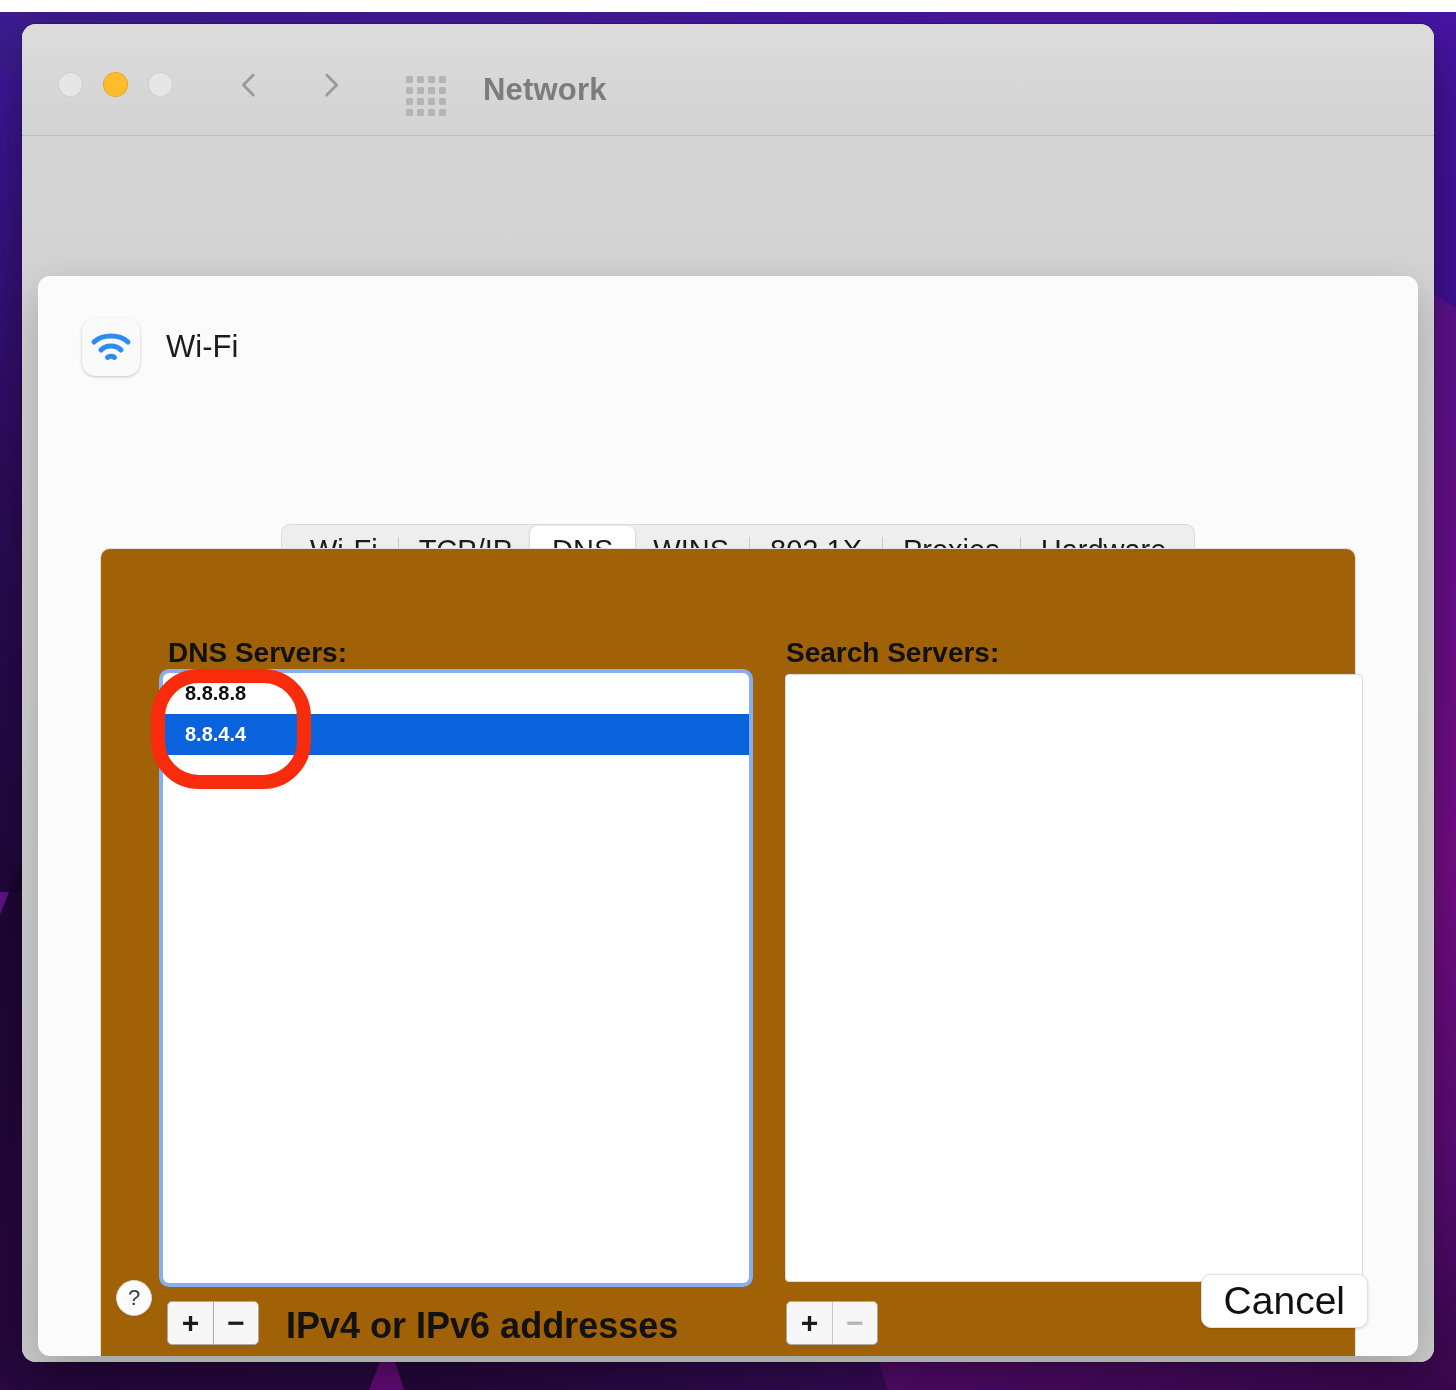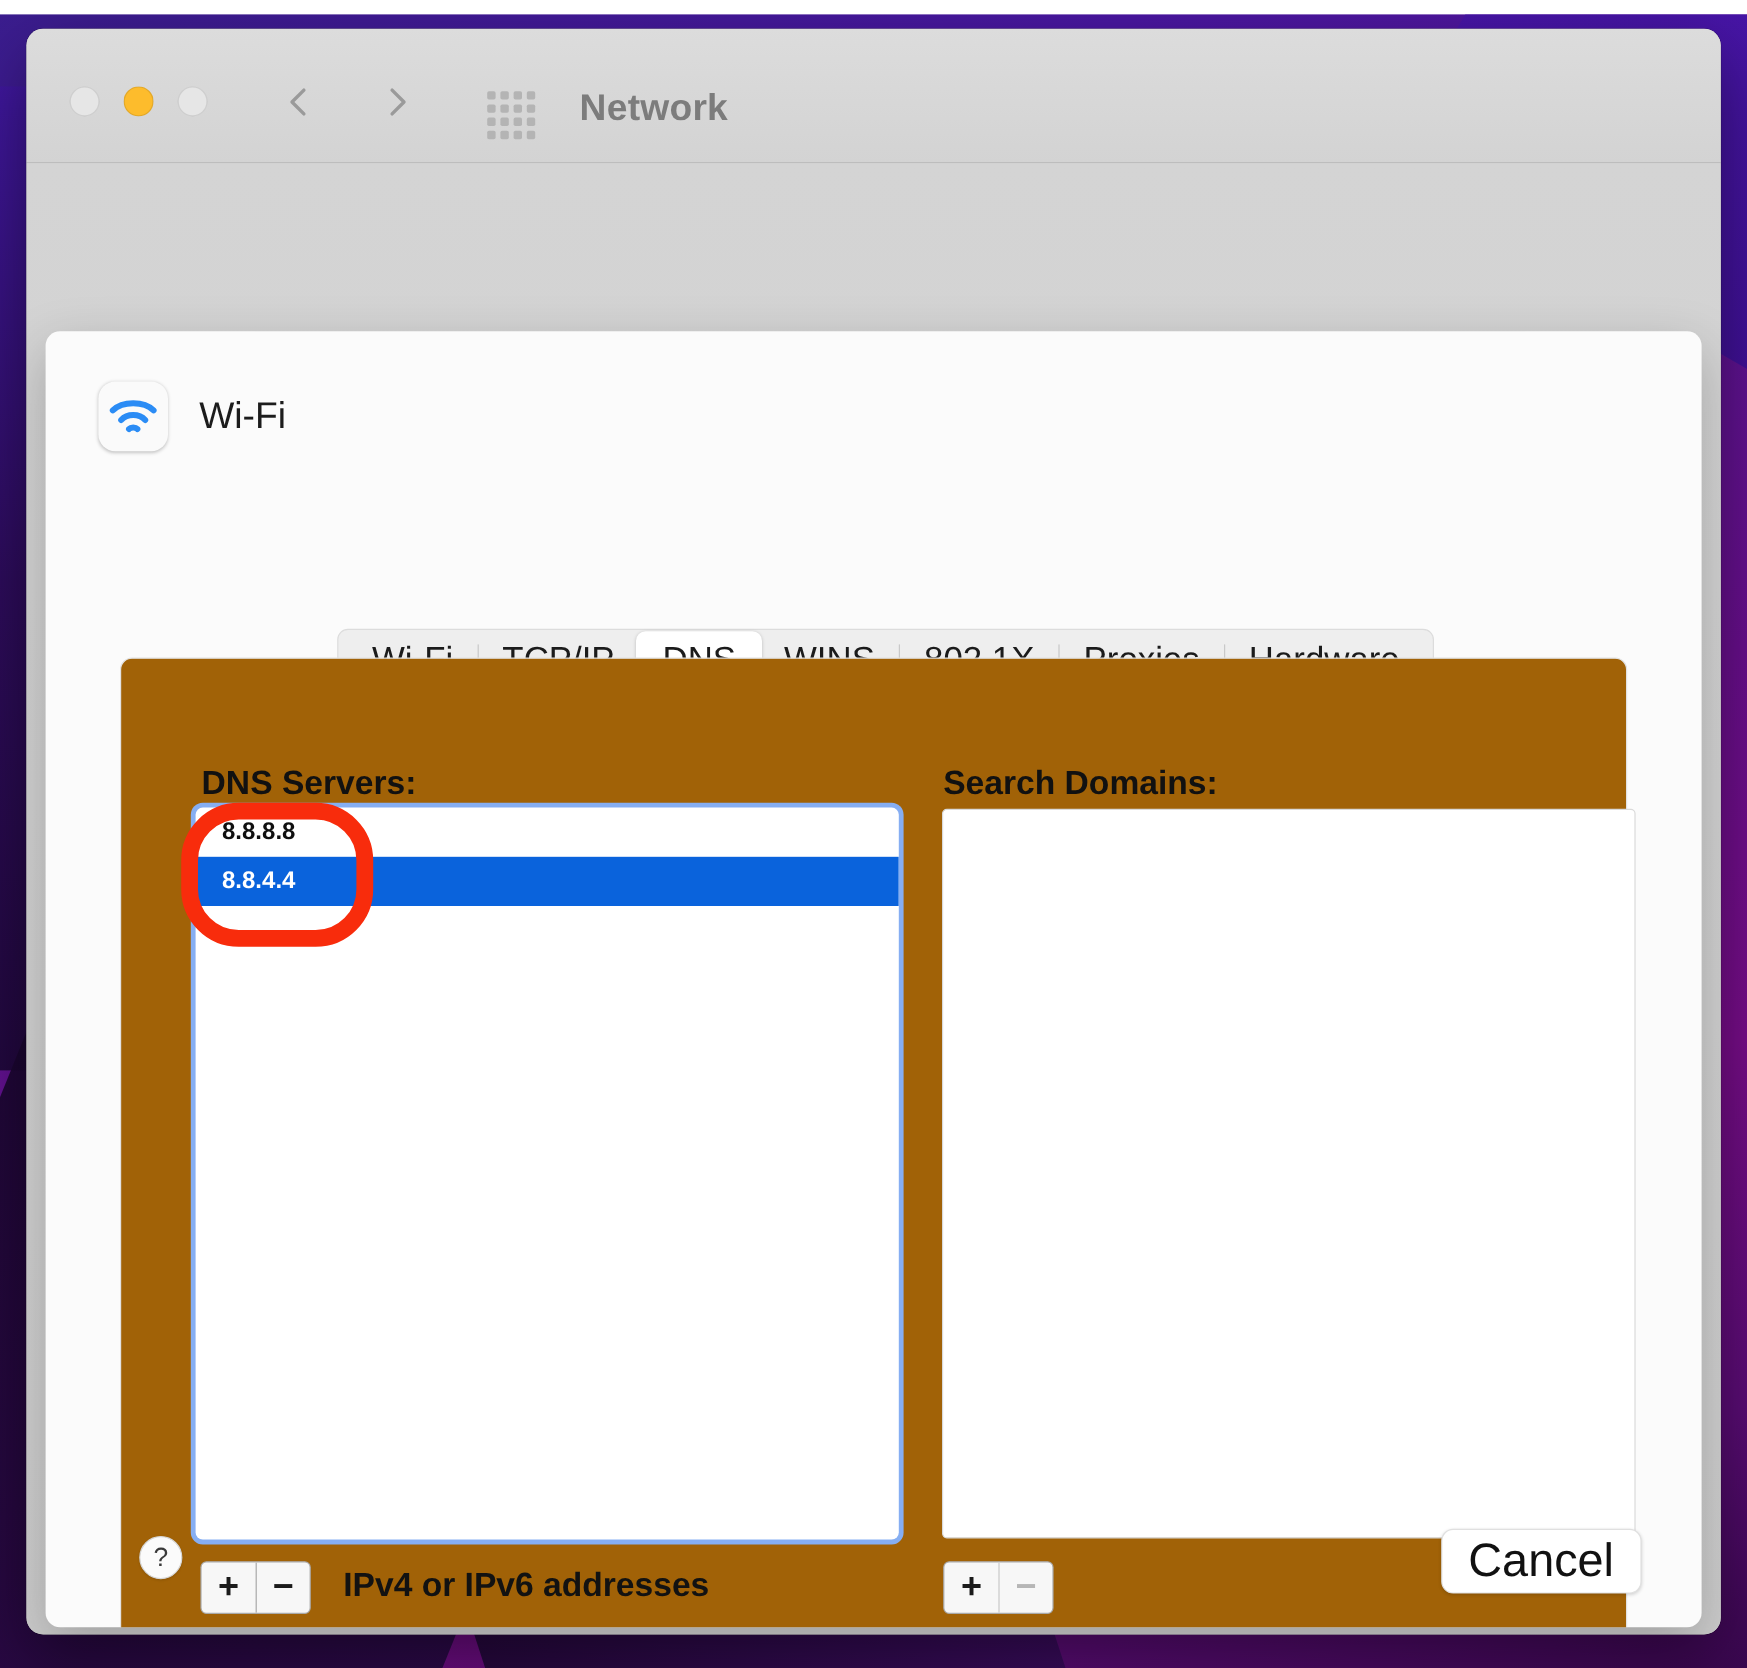--- a/index.html
+++ b/index.html
@@ -312,21 +312,21 @@
   .segmented-control .seg + .seg { border-left: 1px solid #a9a9a9; }
   .segmented-control .seg.disabled { color: #b6b6b6; }
   #dns-add-remove { left: 66px; top: 752px; }
   #domains-add-remove { left: 685px; top: 752px; }
   #domains-add-remove { border-color: #a9a9a9; }
   #domains-add-remove .seg.disabled { border-left-color: #c9c9c9; }
 
   #addresses-hint {
     position: absolute;
     left: 185px; top: 756px;
-    font-size: 28px;
+    font-size: 36px;
     color: #121212;
   }
 
   
   #help-button {
     position: absolute;
     left: 78px; bottom: 40px;
     width: 36px; height: 36px;
     border-radius: 50%;
     background: #fbfbfb;
@@ -448,21 +448,21 @@
             <div class="tab-divider"></div>
             <div class="tab">802.1X</div>
             <div class="tab-divider"></div>
             <div class="tab">Proxies</div>
             <div class="tab-divider"></div>
             <div class="tab">Hardware</div>
           </div>
           <div id="tab-panel">
 
           <div class="column-label" id="dns-servers-label">DNS Servers:</div>
-          <div class="column-label" id="search-domains-label">Search Domains:</div>
+          <div class="column-label" id="search-domains-label">Search Servers:</div>
 
           <div id="dns-servers-list">
             <div class="dns-row">8.8.8.8</div>
             <div class="dns-row selected">8.8.4.4</div>
           </div>
 
           <div id="search-domains-list"></div>
 
           <div class="segmented-control" id="dns-add-remove">
             <div class="seg">+</div>

